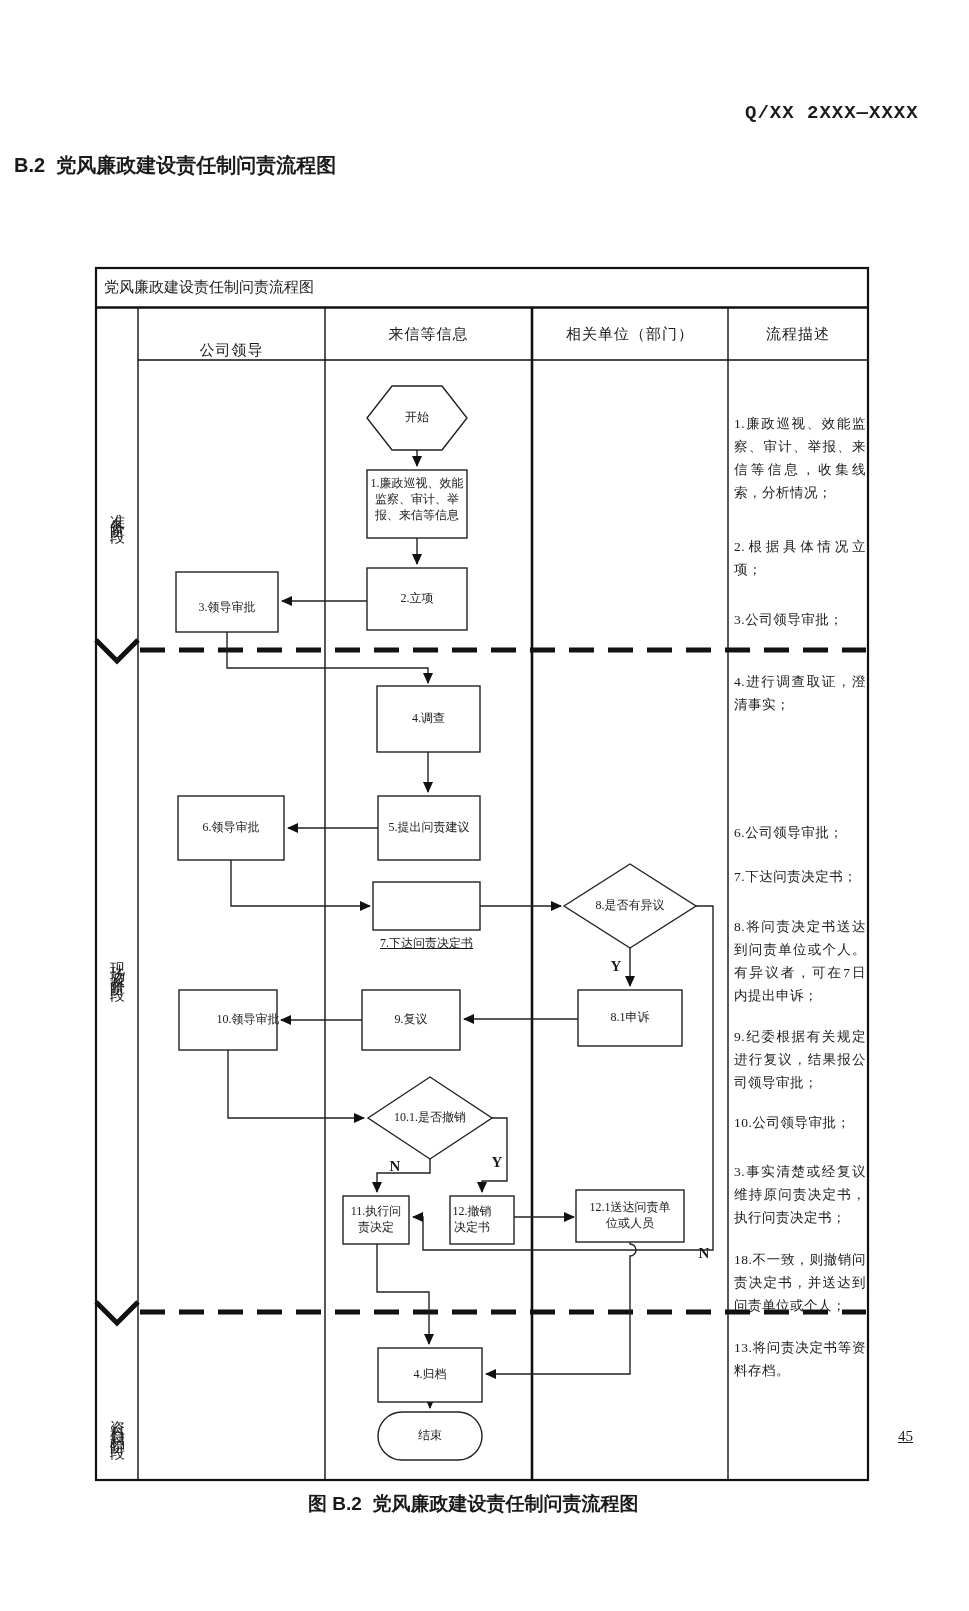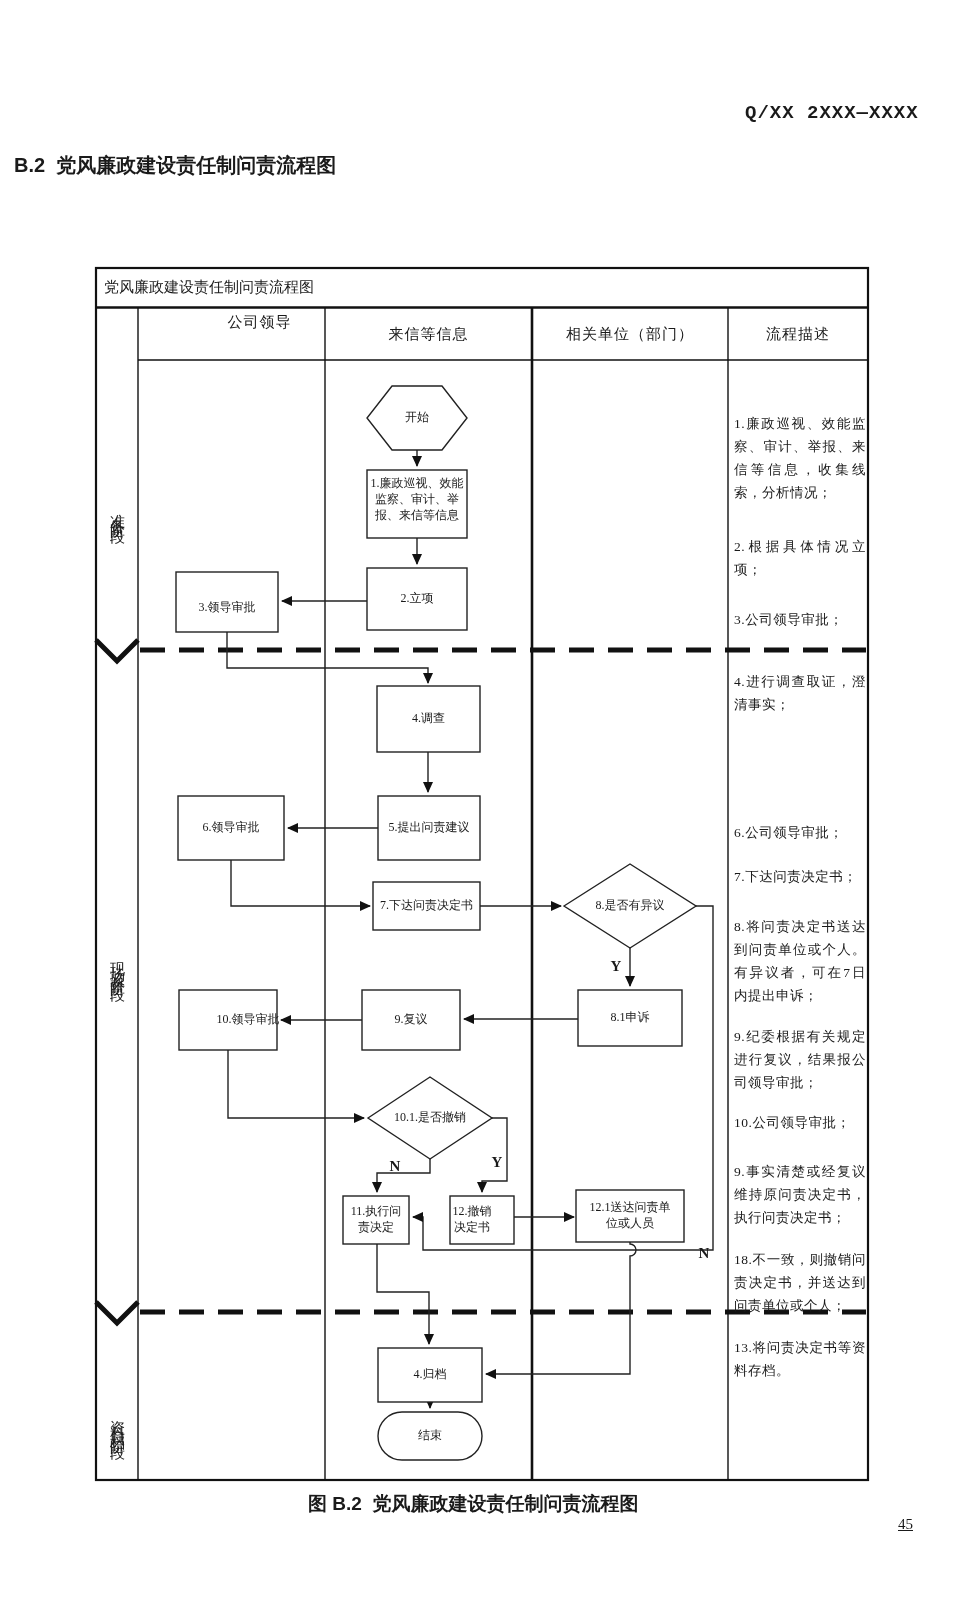--- a/index.html
+++ b/index.html
@@ -88,39 +88,39 @@
     <rect class="shape" x="179" y="990" width="98" height="60"></rect>
     <polygon class="shape" points="368,1118 430,1077 492,1118 430,1159"></polygon>
     <rect class="shape" x="343" y="1196" width="66" height="48"></rect>
     <rect class="shape" x="450" y="1196" width="64" height="48"></rect>
     <rect class="shape" x="576" y="1190" width="108" height="52"></rect>
     <rect class="shape" x="378" y="1348" width="104" height="54"></rect>
     <rect class="shape" x="378" y="1412" width="104" height="48" rx="24" ry="24"></rect>
   </svg>
 
   <div class="abs chart-title" style="left:96px;top:268px;width:770px;height:39px;">党风廉政建设责任制问责流程图</div>
-  <div class="abs lane-h" style="left:138px;top:296px;width:187px;height:52px;padding-left:28px;">公司领导</div>
+  <div class="abs lane-h" style="left:138px;top:324px;width:187px;height:52px;">公司领导</div>
   <div class="abs lane-h" style="left:325px;top:308px;width:207px;height:52px;">来信等信息</div>
   <div class="abs lane-h" style="left:728px;top:308px;width:140px;height:52px;">流程描述</div>
   <div class="abs lane-h" style="left:532px;top:308px;width:196px;height:52px;">相关单位（部门）</div>
 
   <div class="abs stage" style="left:96px;top:452px;width:42px;height:120px;">准备阶段</div>
   <div class="abs stage" style="left:96px;top:880px;width:42px;height:170px;">现场监督阶段</div>
   <div class="abs stage" style="left:96px;top:1338px;width:42px;height:170px;">资料归档阶段</div>
 
   <div class="abs nl" style="left:367px;top:386px;width:100px;height:64px;">开始</div>
   <div class="abs nl" style="left:367px;top:470px;width:100px;height:60px;">1.廉政巡视、效能
 监察、审计、举
 报、来信等信息</div>
   <div class="abs nl" style="left:367px;top:568px;width:100px;height:62px;">2.立项</div>
   <div class="abs nl" style="left:176px;top:572px;width:102px;height:72px;">3.领导审批</div>
   <div class="abs nl" style="left:377px;top:686px;width:103px;height:66px;">4.调查</div>
   <div class="abs nl" style="left:378px;top:796px;width:102px;height:64px;">5.提出问责建议</div>
   <div class="abs nl" style="left:178px;top:796px;width:106px;height:64px;">6.领导审批</div>
-  <div class="abs nl" style="left:373px;top:882px;width:107px;height:48px;">7.下达问责决定书</div>
+  <div class="abs nl" style="left:373px;top:920px;width:107px;height:48px;text-decoration:underline;">7.下达问责决定书</div>
   <div class="abs nl" style="left:570px;top:878px;width:120px;height:56px;">8.是否有异议</div>
   <div class="abs nl" style="left:578px;top:990px;width:104px;height:56px;">8.1申诉</div>
   <div class="abs nl" style="left:362px;top:990px;width:98px;height:60px;">9.复议</div>
   <div class="abs nl" style="left:179px;top:990px;width:98px;height:60px;padding-left:20px;">10.领导审批</div>
   <div class="abs nl" style="left:370px;top:1090px;width:120px;height:56px;">10.1.是否撤销</div>
   <div class="abs nl" style="left:343px;top:1196px;width:66px;height:48px;">11.执行问
 责决定</div>
   <div class="abs nl" style="left:450px;top:1196px;width:44px;height:48px;">12.撤销
 决定书</div>
   <div class="abs nl" style="left:576px;top:1190px;width:108px;height:52px;">12.1送达问责单
@@ -135,20 +135,20 @@
 
   <div class="abs desc" style="left:734px;top:412px;">1.廉政巡视、效能监察、审计、举报、来信等信息，收集线索，分析情况；</div>
   <div class="abs desc" style="left:734px;top:535px;">2.根据具体情况立项；</div>
   <div class="abs desc" style="left:734px;top:608px;">3.公司领导审批；</div>
   <div class="abs desc" style="left:734px;top:670px;">4.进行调查取证，澄清事实；</div>
   <div class="abs desc" style="left:734px;top:821px;">6.公司领导审批；</div>
   <div class="abs desc" style="left:734px;top:865px;">7.下达问责决定书；</div>
   <div class="abs desc" style="left:734px;top:915px;">8.将问责决定书送达到问责单位或个人。有异议者，可在7日内提出申诉；</div>
   <div class="abs desc" style="left:734px;top:1025px;">9.纪委根据有关规定进行复议，结果报公司领导审批；</div>
   <div class="abs desc" style="left:734px;top:1111px;">10.公司领导审批；</div>
-  <div class="abs desc" style="left:734px;top:1160px;">9.事实清楚或经复议维持原问责决定书，执行问责决定书；</div>
+  <div class="abs desc" style="left:734px;top:1160px;">3.事实清楚或经复议维持原问责决定书，执行问责决定书；</div>
   <div class="abs desc" style="left:734px;top:1248px;">18.不一致，则撤销问责决定书，并送达到问责单位或个人；</div>
   <div class="abs desc" style="left:734px;top:1336px;">13.将问责决定书等资料存档。</div>
 
   <div class="abs caption" style="left:308px;top:1491px;">图 B.2  党风廉政建设责任制问责流程图</div>
-  <div class="abs pagenum" style="left:898px;top:1516px;width:40px;text-decoration:underline;">45</div>
+  <div class="abs pagenum" style="left:898px;top:1428px;width:40px;text-decoration:underline;">45</div>
 
 </div>
 
 </body></html>

